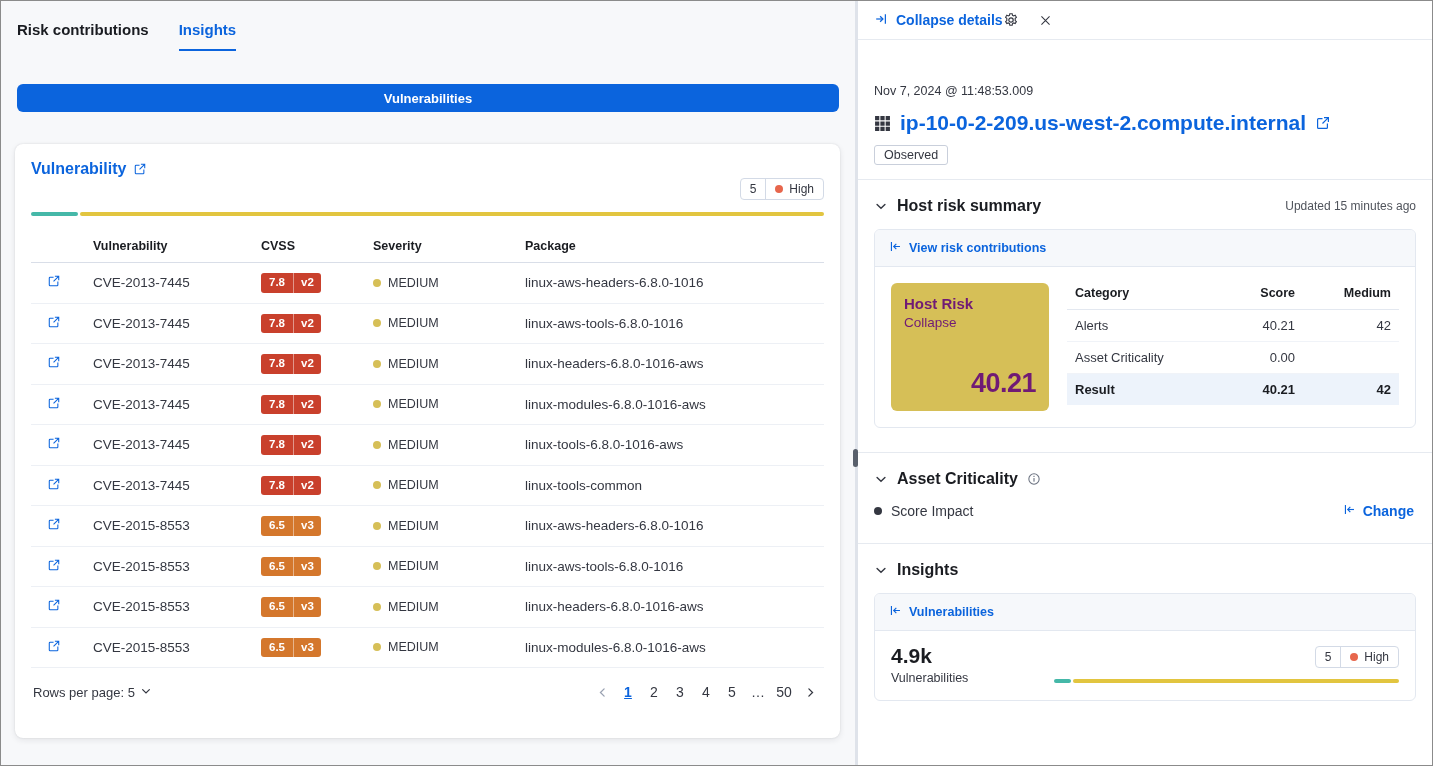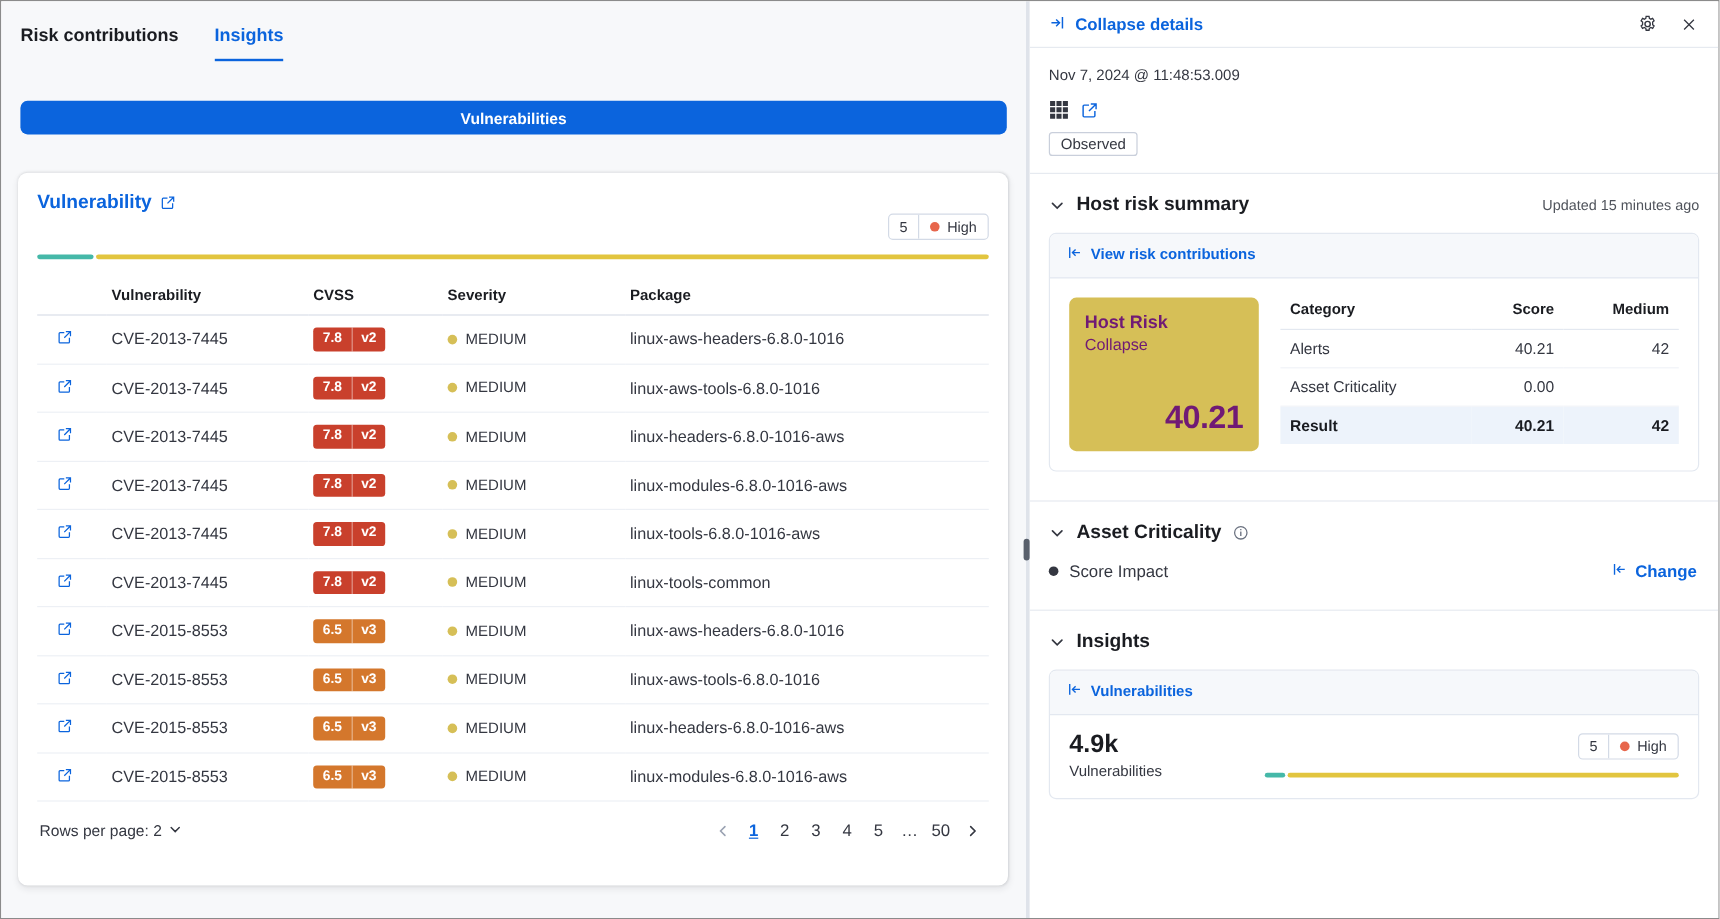--- a/index.html
+++ b/index.html
@@ -47,26 +47,26 @@
   .page.ellipsis{cursor:default;}
   .page-nav{display:inline-flex;align-items:center;justify-content:center;width:24px;height:24px;color:#343741;cursor:pointer;}
   .page-nav.disabled{color:#9aa2b2;}
 
   
   .resizer{width:3px;background:#dfe3ea;position:relative;cursor:col-resize;}
   .resizer .handle{position:absolute;left:-2px;top:448px;width:5px;height:18px;border-radius:2.5px;background:#59606c;}
 
   
   .flyout{flex:1;background:#fff;display:flex;flex-direction:column;overflow:hidden;}
-  .fly-head{height:39px;flex:0 0 39px;display:flex;align-items:center;justify-content:space-between;padding:0 18px 0 16px;border-bottom:1px solid #e6eaf0;}
+  .fly-head{height:39px;flex:0 0 39px;display:flex;align-items:center;padding:0 18px 0 16px;border-bottom:1px solid #e6eaf0;}
   .collapse-link{display:inline-flex;align-items:center;gap:8px;color:var(--primary);font-size:14px;font-weight:600;cursor:pointer;}
   .fly-actions{display:flex;align-items:center;gap:20px;color:#343741;}
   .icon-btn{display:inline-flex;cursor:pointer;color:#343741;}
   .fly-body{flex:1;padding:16px 16px 0;overflow:hidden;}
-  .timestamp{font-size:12.5px;color:#343741;}
+  .timestamp{font-size:12.5px;color:#343741;margin-top:28px;}
   .title-row{display:flex;align-items:center;gap:9px;margin-top:13px;}
   .host-icon{color:#343741;display:inline-flex;}
   .host-link{color:var(--primary);font-size:21px;font-weight:700;cursor:pointer;white-space:nowrap;}
   .observed{display:inline-block;margin-top:10px;padding:2px 9px;border:1px solid #c9cfdb;border-radius:3px;font-size:12.5px;color:#343741;background:#fff;}
   hr.sect{border:none;border-top:1px solid #e6eaf0;margin:24px -16px 0;}
   hr.sect.tight{margin-top:14px;}
   .section-head{display:flex;align-items:center;gap:9px;margin-top:17px;}
   .chev{color:#343741;display:inline-flex;cursor:pointer;}
   .section-title{font-size:16px;font-weight:700;color:#1a1c21;}
   .updated{margin-left:auto;font-size:12px;color:#50545c;}
@@ -295,21 +295,21 @@
                   <span class="v">v3</span>
                 </span></td>
               <td class="col-sev"><span class="sev-dot"></span>MEDIUM</td>
               <td>linux-modules-6.8.0-1016-aws</td>
             </tr>
           </tbody>
       </table>
 
       <div class="table-footer">
         <div class="rpp">
-          <span>Rows per page: 2</span>
+          <span>Rows per page: 5</span>
           <span>
             <svg viewBox="0 0 16 16" width="12" height="12" fill="none">
                 <path stroke="currentColor" stroke-width="1.6" stroke-linecap="round" d="M3.5 6.2 8 10.7l4.5-4.5"></path>
               </svg>
           </span>
         </div>
         <div class="pagination" id="pagination">
             <span class="page-nav disabled">
               <svg viewBox="0 0 16 16" width="13" height="13" fill="none">
                 <path stroke="currentColor" stroke-width="1.6" stroke-linecap="round" d="M10 3.5 5.5 8 10 12.5"></path>
@@ -365,20 +365,21 @@
 
     <div class="fly-body">
       <div class="timestamp">Nov 7, 2024 @ 11:48:53.009</div>
 
       <div class="title-row">
         <span class="host-icon">
           <svg viewBox="0 0 16 16" width="17" height="17" fill="currentColor">
               <path d="M1 1h4v4H1zM6 1h4v4H6zM11 1h4v4h-4zM1 6h4v4H1zM6 6h4v4H6zM11 6h4v4h-4zM1 11h4v4H1zM6 11h4v4H6zM11 11h4v4h-4z"></path>
             </svg>
         </span>
+        <a class="host-link">ip-10-0-2-209.us-west-2.compute.internal</a>
         <span class="ext-link">
           <svg viewBox="0 0 16 16" width="16" height="16" fill="currentColor">
               <path d="M13 8.5v4A1.5 1.5 0 0 1 11.5 14h-8A1.5 1.5 0 0 1 2 12.5v-8A1.5 1.5 0 0 1 3.5 3h4v1.2h-4a.3.3 0 0 0-.3.3v8a.3.3 0 0 0 .3.3h8a.3.3 0 0 0 .3-.3v-4H13z"></path>
               <path d="M9 2h5v5h-1.2V4.05L7.92 8.93l-.85-.85 4.88-4.88H9V2z"></path>
             </svg>
         </span>
       </div>
 
       <span class="observed">Observed</span>
 

